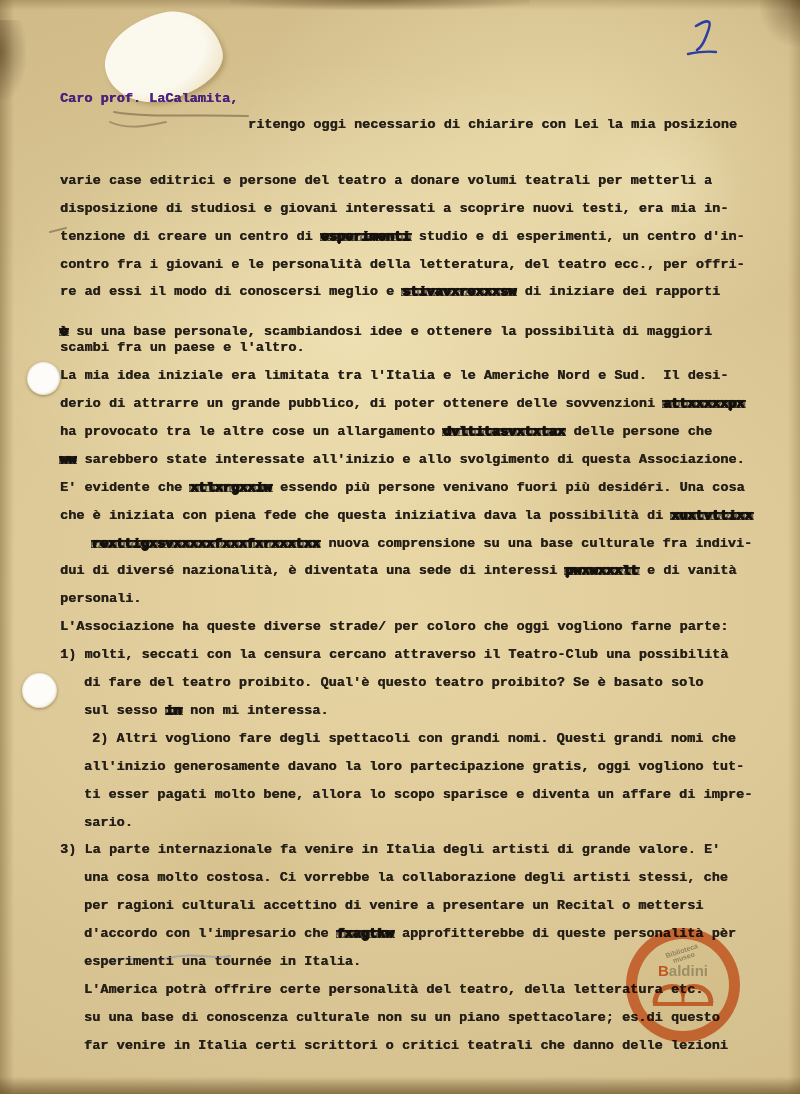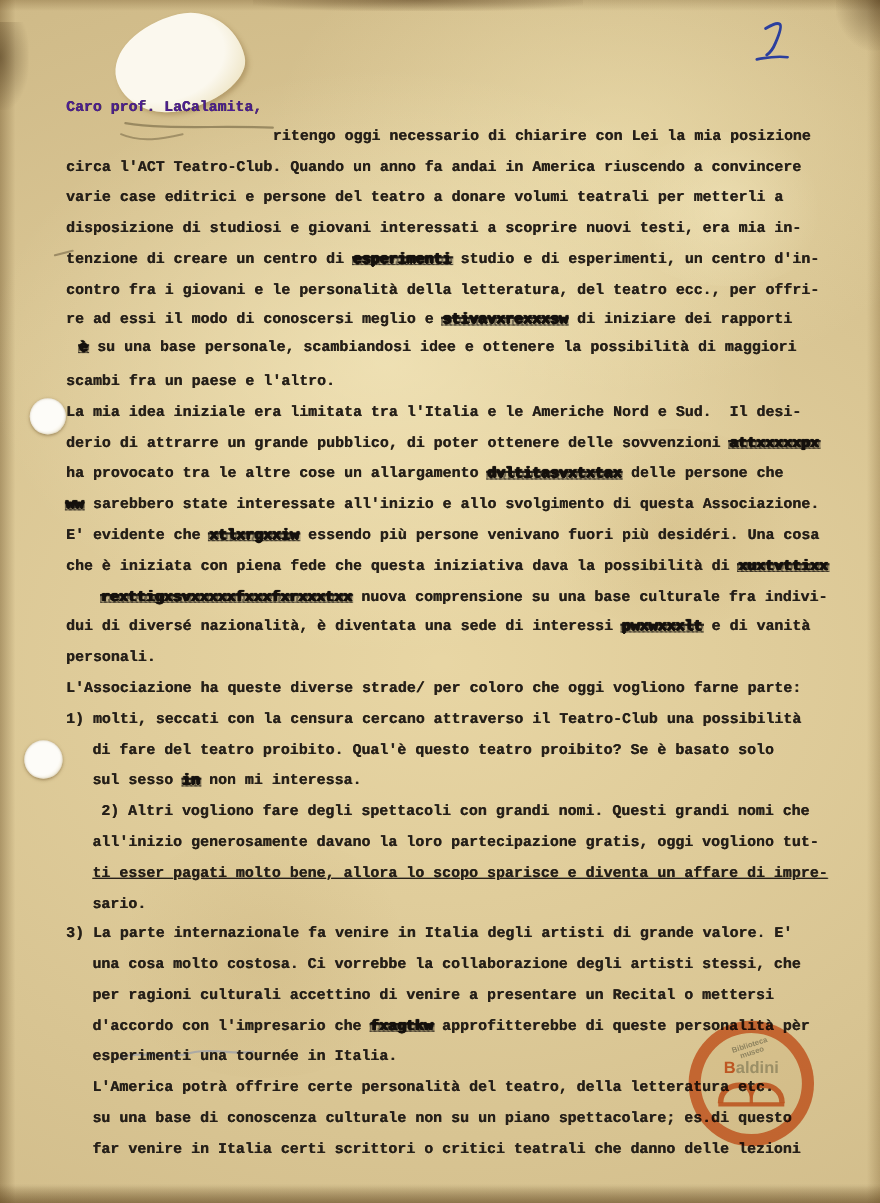--- a/index.html
+++ b/index.html
@@ -115,44 +115,43 @@
 </svg>
 
 <svg class="hand-svg" style="left:104px;top:948px;" width="130" height="22" viewBox="0 0 130 22">
   <path d="M4,14 C24,6 48,16 70,9 C90,4 110,12 126,8" fill="none" stroke="#5a77c9" stroke-width="2" stroke-linecap="round" opacity=".35"></path>
 </svg>
 
 <div class="salutation">Caro prof. LaCalamita,</div>
 
 <div id="text-layer">
     <div class="tline" style="top: 116px; left: 248px;"><span>ritengo oggi necessario di chiarire con Lei la mia posizione</span></div>
-    <div class="tline" style="top: 143.9px; left: 60px;"><span>circa l'ACT Teatro-Club. Quando un anno fa andai in America riuscendo a convincere</span></div>
     <div class="tline" style="top: 171.8px; left: 60px;"><span>varie case editrici e persone del teatro a donare volumi teatrali per metterli a</span></div>
     <div class="tline" style="top: 199.7px; left: 60px;"><span>disposizione di studiosi e giovani interessati a scoprire nuovi testi, era mia in-</span></div>
     <div class="tline" style="top: 227.6px; left: 60px;"><span>tenzione di creare un centro di </span><span class="struck">esperimenti</span><span> studio e di esperimenti, un centro d'in-</span></div>
     <div class="tline" style="top: 255.5px; left: 60px;"><span>contro fra i giovani e le personalità della letteratura, del teatro ecc., per offri-</span></div>
     <div class="tline" style="top: 283.4px; left: 60px;"><span>re ad essi il modo di conoscersi meglio e </span><span class="struck">stivavxrexxxsw</span><span> di iniziare dei rapporti</span></div>
-    <div class="tline" style="top: 308px; left: 60px; margin-left: 12px;"><span class="struck">è</span><span> su una base personale, scambiandosi idee e ottenere la possibilità di maggiori</span></div>
+    <div class="tline" style="top: 323px; left: 60px;"><span class="struck">è</span><span> su una base personale, scambiandosi idee e ottenere la possibilità di maggiori</span></div>
     <div class="tline" style="top: 339.2px; left: 60px;"><span>scambi fra un paese e l'altro.</span></div>
     <div class="tline" style="top: 367.1px; left: 60px;"><span>La mia idea iniziale era limitata tra l'Italia e le Americhe Nord e Sud.  Il desi-</span></div>
     <div class="tline" style="top: 422.9px; left: 60px;"><span>ha provocato tra le altre cose un allargamento </span><span class="struck">dvltitasvxtxtax</span><span> delle persone che</span></div>
     <div class="tline" style="top: 395px; left: 60px;"><span>derio di attrarre un grande pubblico, di poter ottenere delle sovvenzioni </span><span class="struck">attxxxxxpx</span></div>
     <div class="tline" style="top: 450.8px; left: 60px;"><span class="struck">ww</span><span> sarebbero state interessate all'inizio e allo svolgimento di questa Associazione.</span></div>
     <div class="tline" style="top: 478.7px; left: 60px;"><span>E' evidente che </span><span class="struck">xtlxrgxxiw</span><span> essendo più persone venivano fuori più desidéri. Una cosa</span></div>
     <div class="tline" style="top: 506.6px; left: 60px;"><span>che è iniziata con piena fede che questa iniziativa dava la possibilità di </span><span class="struck">xuxtvttixx</span></div>
     <div class="tline" style="top: 534.5px; left: 60px; padding-left: 32px;"><span class="struck">rexttigxsvxxxxxfxxxfxrxxxtxx</span><span> nuova comprensione su una base culturale fra indivi-</span></div>
     <div class="tline" style="top: 562.4px; left: 60px;"><span>dui di diversé nazionalità, è diventata una sede di interessi </span><span class="struck">pwxwxxxlt</span><span> e di vanità</span></div>
     <div class="tline" style="top: 590.3px; left: 60px;"><span>personali.</span></div>
     <div class="tline" style="top: 618.2px; left: 60px;"><span>L'Associazione ha queste diverse strade/ per coloro che oggi vogliono farne parte:</span></div>
     <div class="tline" style="top: 646.1px; left: 60px;"><span>1) molti, seccati con la censura cercano attraverso il Teatro-Club una possibilità</span></div>
     <div class="tline" style="top: 674px; left: 84px;"><span>di fare del teatro proibito. Qual'è questo teatro proibito? Se è basato solo</span></div>
     <div class="tline" style="top: 701.9px; left: 84px;"><span>sul sesso </span><span class="struck">in</span><span> non mi interessa.</span></div>
     <div class="tline" style="top: 729.8px; left: 60px; margin-left: 32px;"><span>2) Altri vogliono fare degli spettacoli con grandi nomi. Questi grandi nomi che</span></div>
     <div class="tline" style="top: 757.7px; left: 84px;"><span>all'inizio generosamente davano la loro partecipazione gratis, oggi vogliono tut-</span></div>
-    <div class="tline" style="top: 785.6px; left: 84px; text-decoration: underline;"><span>ti esser pagati molto bene, allora lo scopo sparisce e diventa un affare di impre-</span></div>
+    <div class="tline" style="top: 785.6px; left: 84px;"><span>ti esser pagati molto bene, allora lo scopo sparisce e diventa un affare di impre-</span></div>
     <div class="tline" style="top: 813.5px; left: 84px;"><span>sario.</span></div>
     <div class="tline" style="top: 841.4px; left: 60px;"><span>3) La parte internazionale fa venire in Italia degli artisti di grande valore. E'</span></div>
     <div class="tline" style="top: 869.3px; left: 84px;"><span>una cosa molto costosa. Ci vorrebbe la collaborazione degli artisti stessi, che</span></div>
     <div class="tline" style="top: 897.2px; left: 84px;"><span>per ragioni culturali accettino di venire a presentare un Recital o mettersi</span></div>
     <div class="tline" style="top: 925.1px; left: 84px;"><span>d'accordo con l'impresario che </span><span class="struck">fxagtkw</span><span> approfitterebbe di queste personalità pèr</span></div>
     <div class="tline" style="top: 953px; left: 84px;"><span>esperimenti una tournée in Italia.</span></div>
     <div class="tline" style="top: 980.9px; left: 84px;"><span>L'America potrà offrire certe personalità del teatro, della letteratura etc.</span></div>
     <div class="tline" style="top: 1008.8px; left: 84px;"><span>su una base di conoscenza culturale non su un piano spettacolare; es.di questo</span></div>
     <div class="tline" style="top: 1036.7px; left: 84px;"><span>far venire in Italia certi scrittori o critici teatrali che danno delle lezioni</span></div>
   </div>

